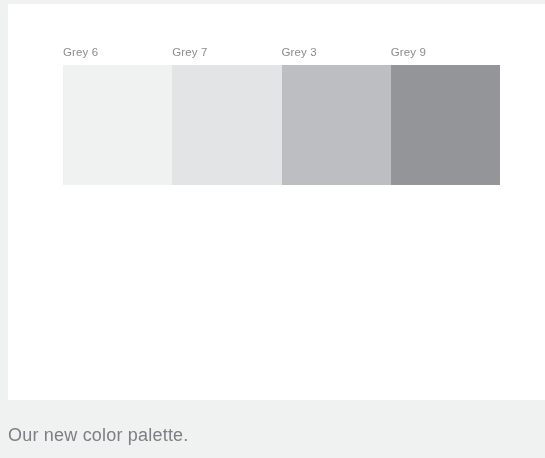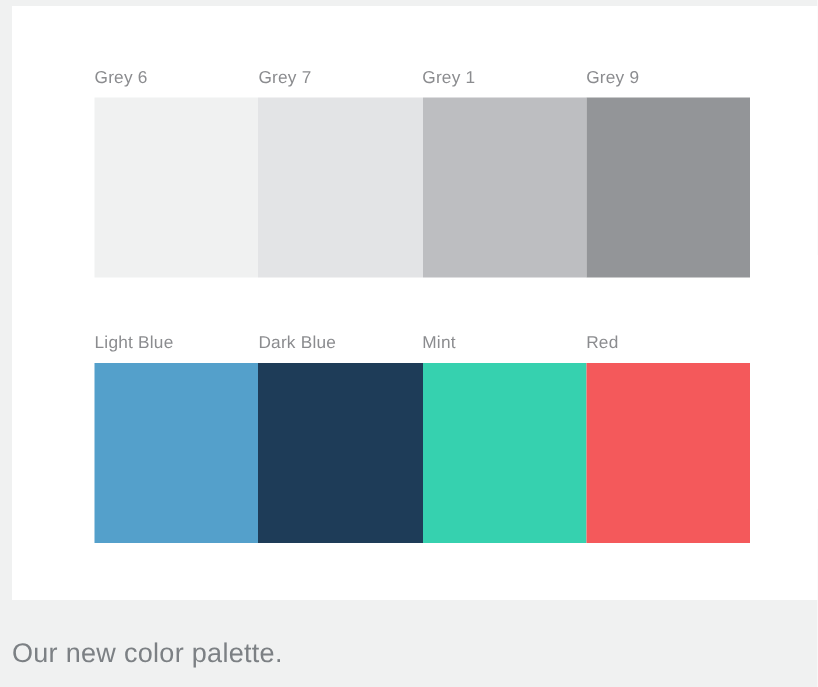--- a/index.html
+++ b/index.html
@@ -92,43 +92,29 @@
 <body style="background: rgb(240, 241, 241);">
 
 <div class="figure">
 
   <div class="card">
 
     <div class="palette-row row-grey">
       <div class="swatch-labels">
         <div class="swatch-label">Grey 6</div>
         <div class="swatch-label">Grey 7</div>
-        <div class="swatch-label">Grey 1</div>
+        <div class="swatch-label">Grey 3</div>
         <div class="swatch-label">Grey 9</div>
       </div>
       <div class="swatch-strip">
         <div class="swatch" style="background-color: rgb(240, 241, 241);"></div>
         <div class="swatch" style="background-color: rgb(227, 228, 230);"></div>
         <div class="swatch" style="background-color: rgb(189, 190, 193);"></div>
         <div class="swatch" style="background-color: rgb(147, 149, 152);"></div>
       </div>
     </div>
 
-    <div class="palette-row row-color">
-      <div class="swatch-labels">
-        <div class="swatch-label">Light Blue</div>
-        <div class="swatch-label">Dark Blue</div>
-        <div class="swatch-label">Mint</div>
-        <div class="swatch-label">Red</div>
-      </div>
-      <div class="swatch-strip">
-        <div class="swatch" style="background-color: rgb(84, 160, 203);"></div>
-        <div class="swatch" style="background-color: rgb(30, 60, 88);"></div>
-        <div class="swatch" style="background-color: rgb(54, 209, 175);"></div>
-        <div class="swatch" style="background-color: rgb(244, 89, 91);"></div>
-      </div>
-    </div>
 
   </div>
 
   <div class="caption">Our new color palette.</div>
 
 </div>
 
 </body></html>

